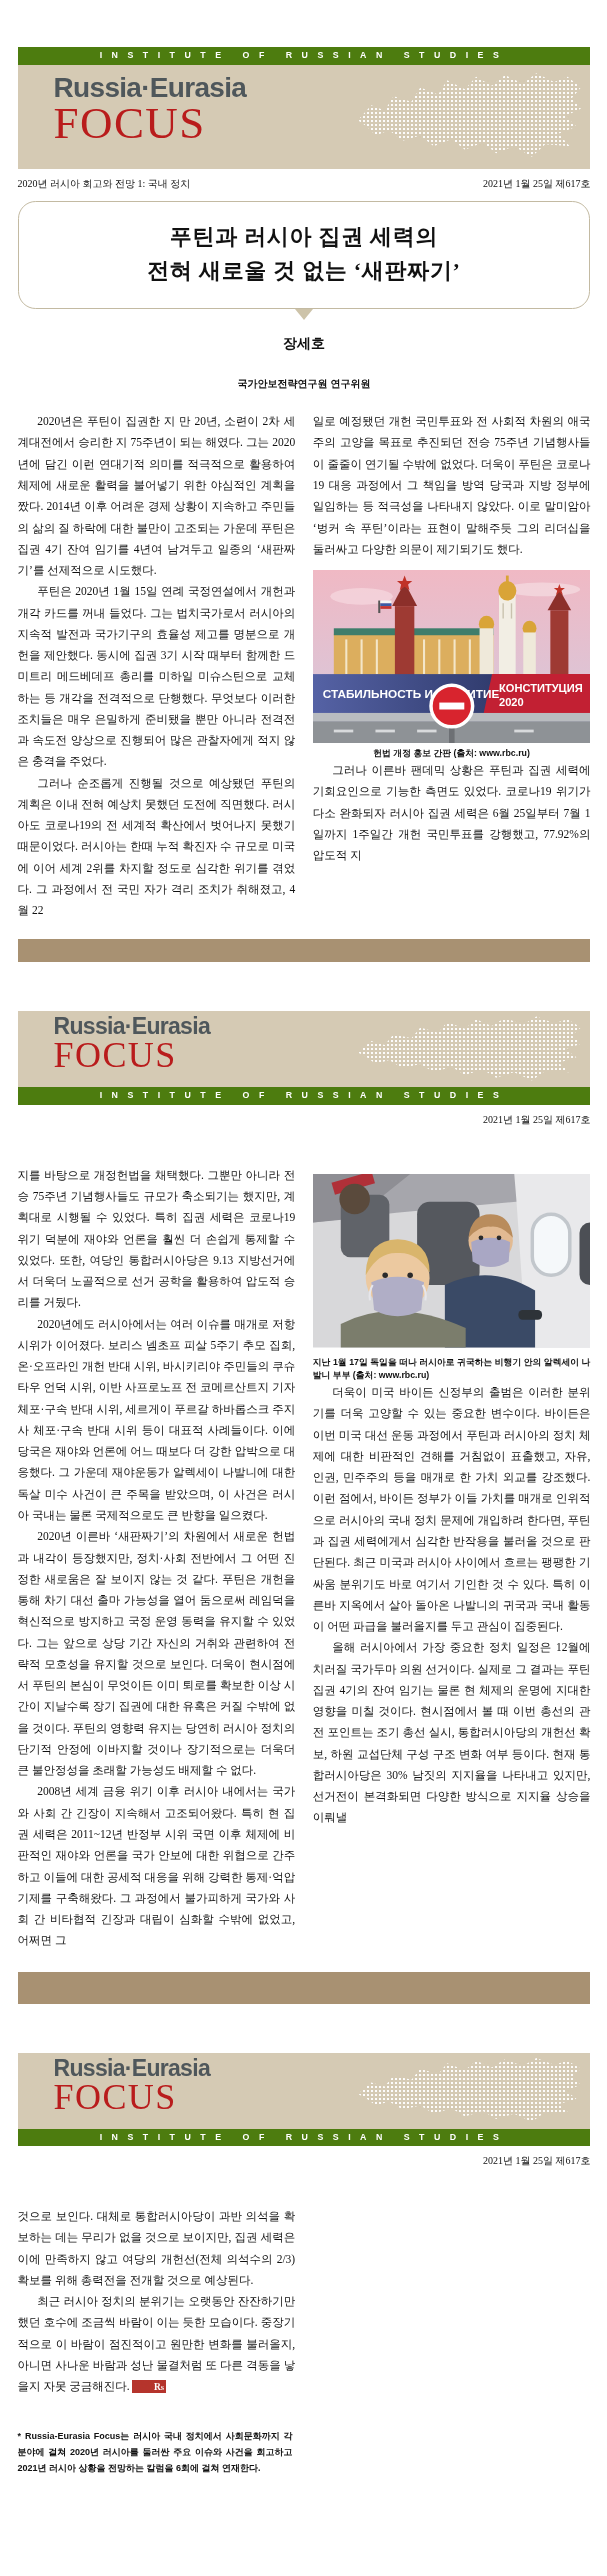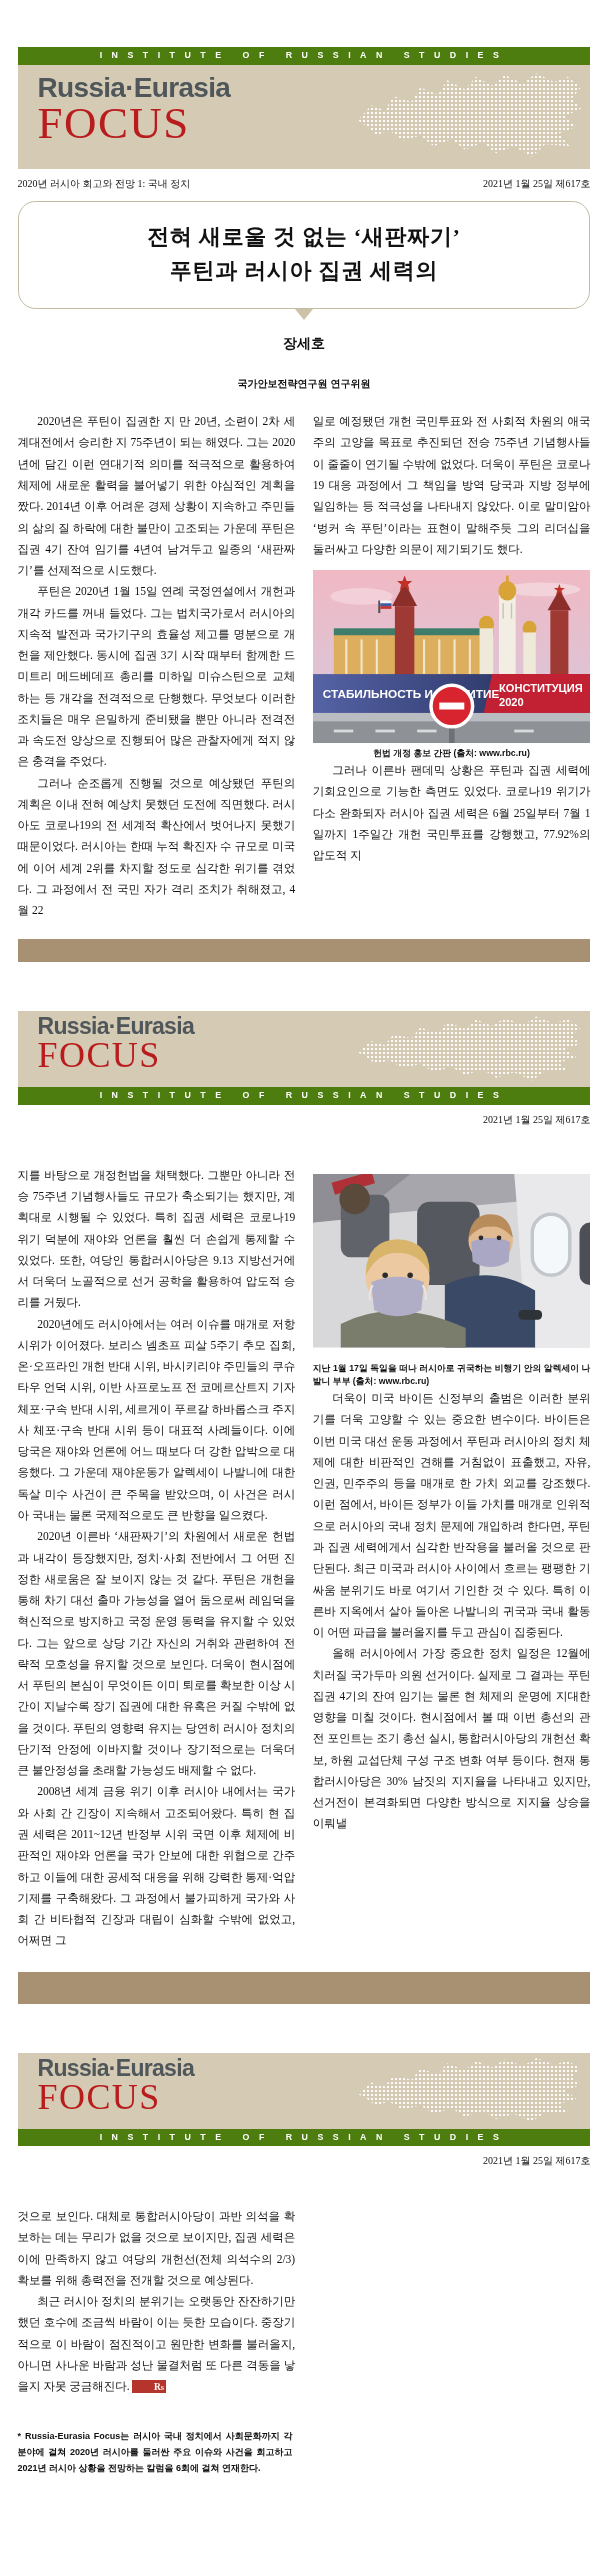--- a/index.html
+++ b/index.html
@@ -6,21 +6,21 @@
   body{width:608px;font-family:"Liberation Serif",serif;color:#111;}
   .sheet{margin:0 17.6px;}
 
   
   .banner{position:relative;background:#d5cab4;overflow:hidden;}
   .inst-bar{background:#4d7c0f;color:#fff;font-family:"Liberation Sans",sans-serif;
             font-weight:bold;font-size:8.8px;letter-spacing:9.5px;text-align:center;
             line-height:17.6px;height:17.6px;white-space:nowrap;overflow:hidden;}
   .banner-inner{position:relative;height:104px;}
   .banner-inner.short{height:76px;}
-  .brand{position:absolute;left:20px;top:9.5px;}
+  .brand{position:absolute;left:36px;top:9.5px;}
   .brand.small{top:4px;}
   .brand-top{font-family:"Liberation Sans",sans-serif;font-weight:bold;color:#4f575b;
              font-size:28px;letter-spacing:-0.7px;line-height:1.0;}
   .brand.small .brand-top{font-size:23px;}
   .brand-bottom{font-family:"Liberation Serif",serif;font-weight:normal;color:#b91c1c;
                 font-size:45px;line-height:0.95;letter-spacing:1.4px;}
   .brand.small .brand-bottom{font-size:36px;}
   .map-dots{position:absolute;right:9.5px;top:6.8px;width:223px;height:89px;
             background-image:radial-gradient(circle,rgba(255,255,255,0.95) 1px,transparent 1.1px);
             background-size:4px 4px;
@@ -45,21 +45,21 @@
 
   
   .cols{display:flex;gap:17.6px;margin-top:20px;}
   .col{flex:1;min-width:0;font-size:11.5px;line-height:1.85;text-align:justify;}
   .col p{margin:0;text-indent:1.7em;}
   .col p.cont{text-indent:0;}
   .photo{width:100%;display:block;margin-top:9.5px;}
   .cap-center{font-family:"Liberation Sans",sans-serif;font-weight:bold;font-size:8.8px;
               text-align:center;line-height:1.5;margin-top:4px;}
   .cap-left{font-family:"Liberation Sans",sans-serif;font-weight:bold;font-size:8.8px;
-            text-align:justify;line-height:1.5;margin-top:14px;}
+            text-align:justify;line-height:1.5;margin-top:8px;}
   .after-photo{margin-top:10.8px;}
 
   .pagebar{background:#a89172;}
   .pagebar.b1{height:23px;margin-top:17.6px;}
   .pagebar.b2{height:32px;margin-top:20px;}
 
   .end-mark{display:inline-block;background:#b5342c;color:#fff;line-height:1;
             padding:1.4px 2px 0.7px;margin-left:2.7px;font-family:"Liberation Serif",serif;
             font-weight:bold;vertical-align:baseline;}
   .end-mark .big{font-size:9.5px;}
@@ -90,22 +90,22 @@
       <div class="map-dots"></div>
     </div>
   </div>
 
   <div class="meta-row">
     <span>2020년 러시아 회고와 전망 1: 국내 정치</span>
     <span>2021년 1월 25일 제617호</span>
   </div>
 
   <div class="title-box">
+    <div class="title-line">푸틴과 러시아 집권 세력의</div>
     <div class="title-line">전혀 새로울 것 없는 ‘새판짜기’</div>
-    <div class="title-line">푸틴과 러시아 집권 세력의</div>
   </div>
   <div class="title-tri"></div>
 
   <div class="author-block">
     <div class="author-name">장세호</div>
     <div class="author-aff">국가안보전략연구원 연구위원</div>
   </div>
 
   <div class="cols">
     <div class="col">

